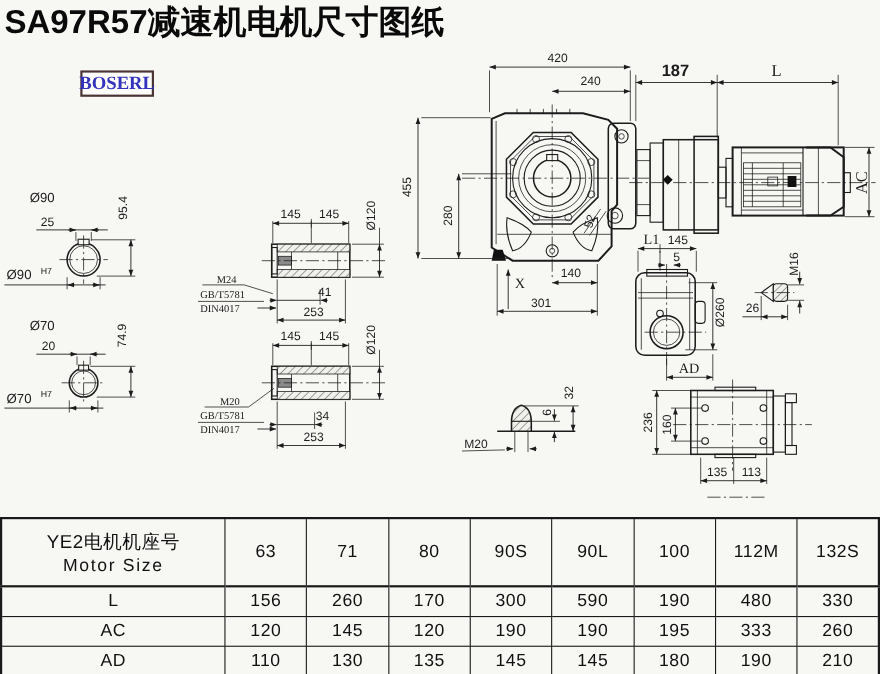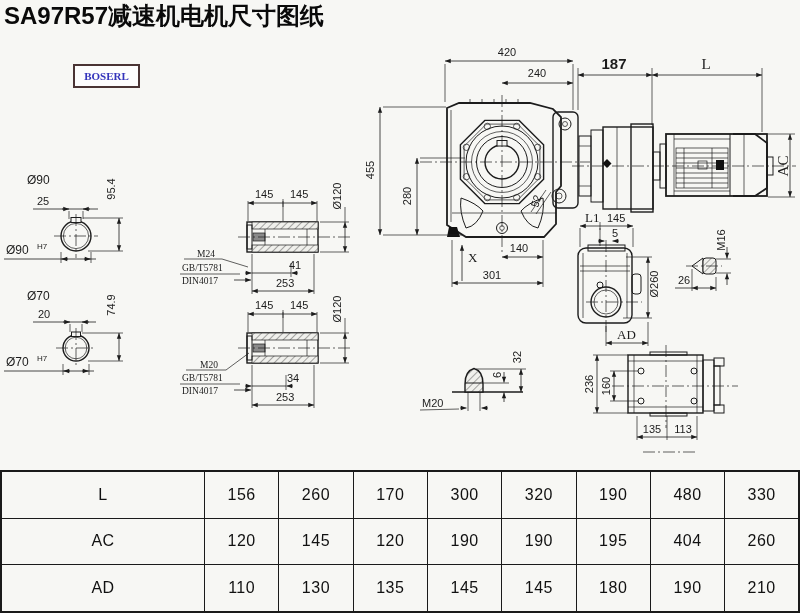--- a/index.html
+++ b/index.html
@@ -1,20 +1,20 @@
 <!DOCTYPE html>
 <html><head>
 <meta charset="utf-8">
 <style>
   html,body{margin:0;padding:0;}
   body{width:800px;height:613px;background:#f7f7f4;font-family:"Liberation Sans",sans-serif;position:relative;overflow:hidden;}
   .page{position:absolute;inset:0;width:800px;height:613px;background:#f7f7f4;}
-  .title{position:absolute;left:4px;top:0px;margin:0;font-size:24px;font-weight:bold;color:#0a0a0a;letter-spacing:0px;font-family:"Liberation Sans",sans-serif;white-space:nowrap;}
+  .title{position:absolute;left:4px;top:0px;margin:0;font-size:30px;font-weight:bold;color:#0a0a0a;letter-spacing:0px;font-family:"Liberation Sans",sans-serif;white-space:nowrap;}
   .logo{position:absolute;left:73px;top:64px;width:63px;height:20px;background:#fdfdfd;border:2px solid #4a3434;display:flex;align-items:center;justify-content:center;}
-  .logo span{font-family:"Liberation Serif",serif;font-weight:bold;font-size:11px;color:#3333bb;letter-spacing:0px;}
+  .logo span{font-family:"Liberation Serif",serif;font-weight:bold;font-size:17px;color:#3333bb;letter-spacing:0px;}
   svg{position:absolute;left:0;top:0;}
   svg text{fill:#1c1c1c;}
   .t11{font-family:"Liberation Sans",sans-serif;font-size:11px;}
   .t12{font-family:"Liberation Sans",sans-serif;font-size:12px;}
   .sup{font-family:"Liberation Sans",sans-serif;font-size:8px;}
   .ser{font-family:"Liberation Serif",serif;font-size:13px;}
   .ser15{font-family:"Liberation Serif",serif;font-size:15px;}
   .sm{font-family:"Liberation Serif",serif;font-size:9.5px;}
   .b187{font-family:"Liberation Sans",sans-serif;font-size:15px;font-weight:bold;}
   .s1{stroke:#1c1c1c;stroke-width:1;fill:none;}
@@ -397,40 +397,54 @@
       <line class="s07" x1="637" y1="416" x2="637" y2="440"></line>
       <line class="s07" x1="667" y1="416" x2="667" y2="440"></line>
       <line class="s07" x1="697" y1="416" x2="697" y2="440"></line>
       <line class="dim" x1="637" y1="437" x2="697" y2="437" marker-start="url(#as)" marker-end="url(#ae)"></line>
       <line class="cl" x1="643" y1="452" x2="697" y2="452"></line>
     </g>
   </svg>
 
   <table class="mt">
     <tbody>
+        <tr class="hd">
+      <td class="c0">
+        <div class="hcn">YE2电机机座号</div>
+        <div class="hen">Motor Size</div>
+      </td>
+      <td>63</td>
+      <td>71</td>
+      <td>80</td>
+      <td>90S</td>
+      <td>90L</td>
+      <td>100</td>
+      <td>112M</td>
+      <td>132S</td>
+    </tr>
     <tr class="dr">
       <td class="c0">L</td>
       <td>156</td>
       <td>260</td>
       <td>170</td>
       <td>300</td>
-      <td>320</td>
+      <td>590</td>
       <td>190</td>
       <td>480</td>
       <td>330</td>
     </tr>
     <tr class="dr">
       <td class="c0">AC</td>
       <td>120</td>
       <td>145</td>
       <td>120</td>
       <td>190</td>
       <td>190</td>
       <td>195</td>
-      <td>404</td>
+      <td>333</td>
       <td>260</td>
     </tr>
     <tr class="dr">
       <td class="c0">AD</td>
       <td>110</td>
       <td>130</td>
       <td>135</td>
       <td>145</td>
       <td>145</td>
       <td>180</td>

